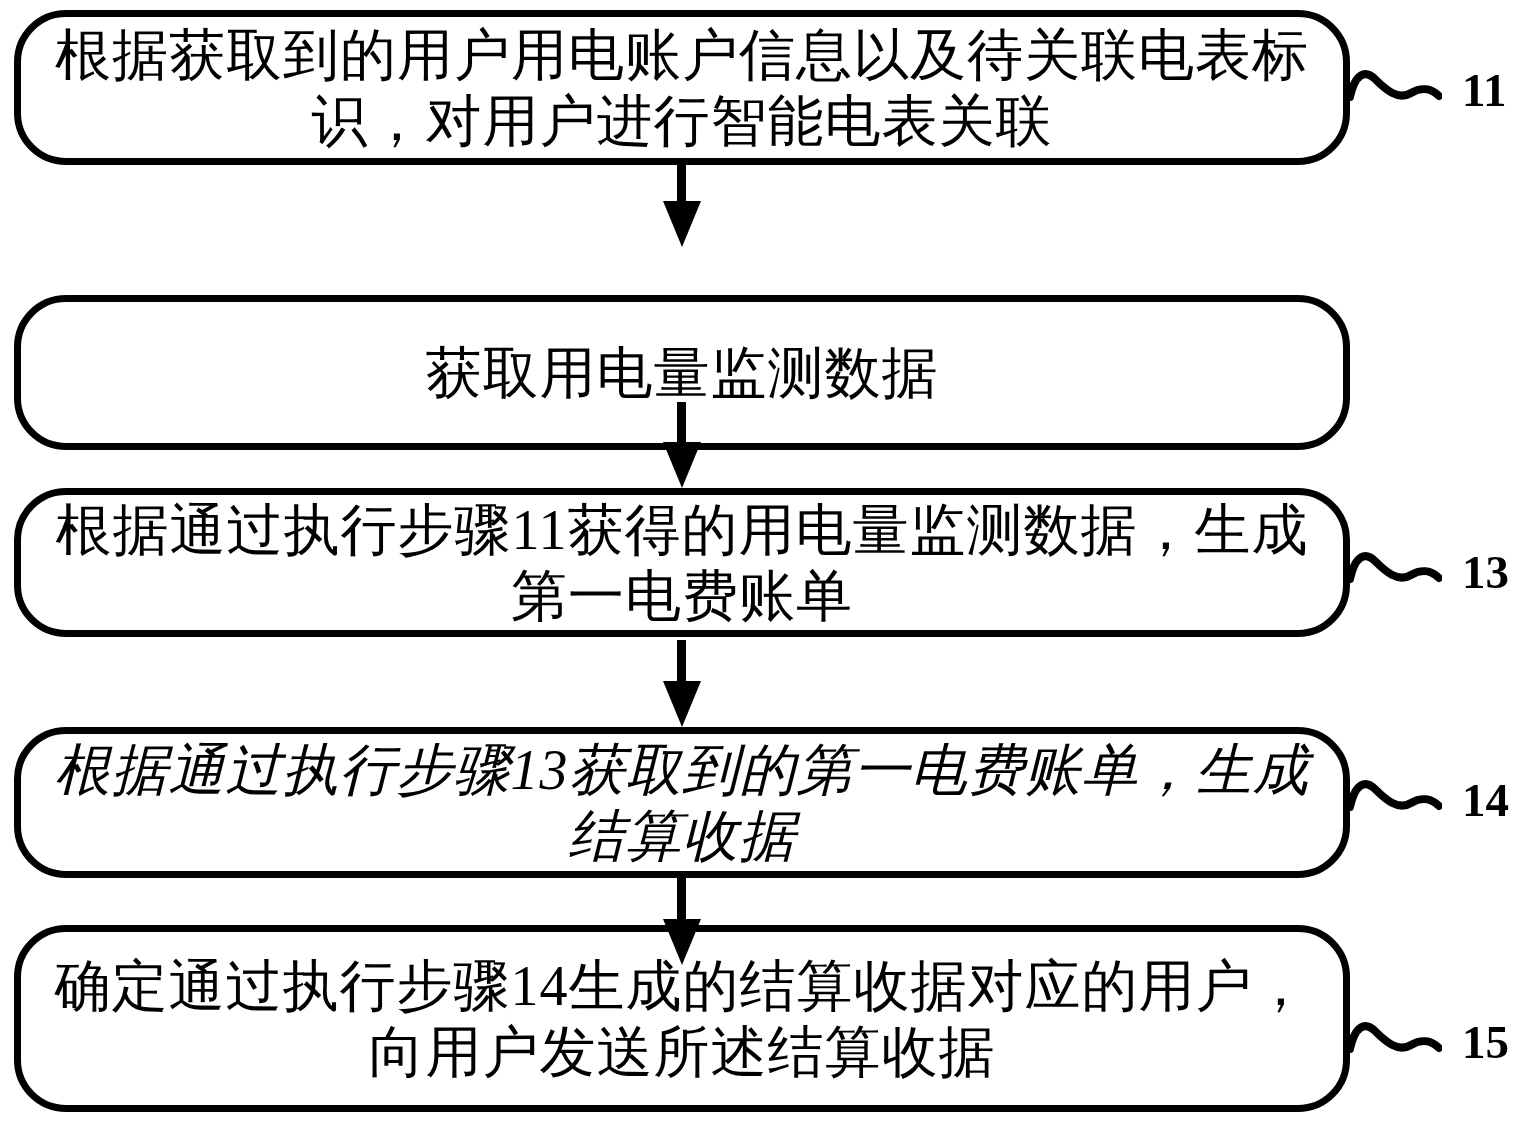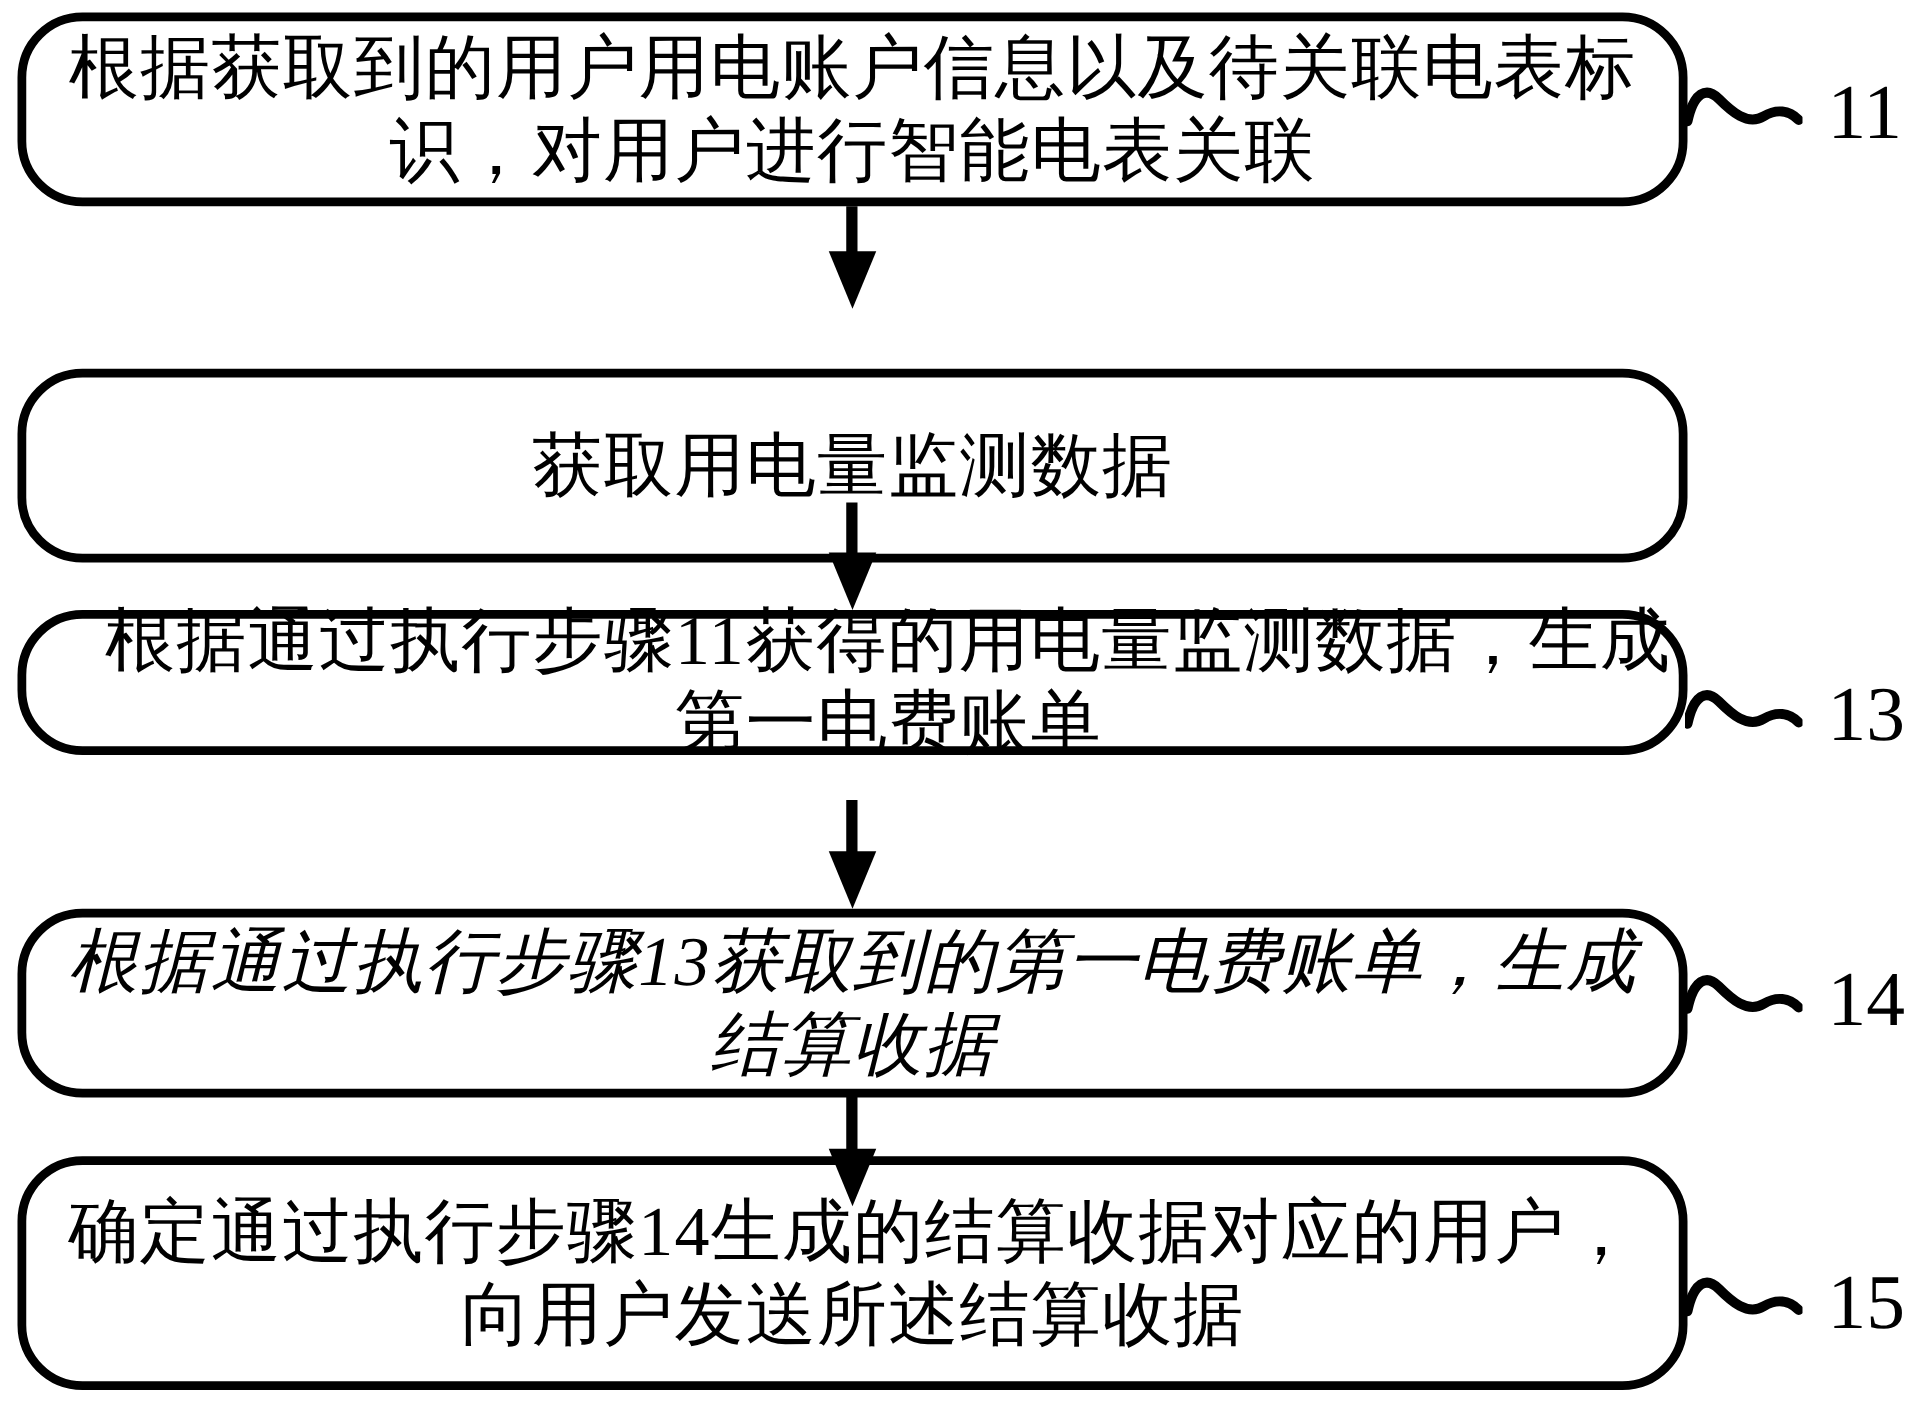--- a/index.html
+++ b/index.html
@@ -32,21 +32,21 @@
   .fbox .step-text {
     white-space: pre-line;
     text-align: center;
     font-size: 56px;
     line-height: 66px;
     letter-spacing: 1px;
     padding: 0 6px;
   }
   .box-1 { top: 10px;  height: 155px; }
   .box-2 { top: 247px; height: 155px; margin-top: 48px; }
-  .box-3 { top: 488px; height: 116px; justify-content: flex-end; }
+  .box-3 { top: 488px; height: 149px; }
   .box-4 { top: 727px; height: 151px; font-style: italic; }
   .box-5 { top: 925px; height: 187px; }
 
   .arrow-shaft {
     position: absolute;
     left: 677px;
     width: 9px;
     background: #000000;
   }
   .arrow-head {
@@ -79,23 +79,24 @@
   .ref-3 { top: 542px; text-align: center; }
   .ref-4 { top: 770px; }
   .ref-5 { top: 1012px; }
   .ref svg {
     display: block;
     width: 94px;
     height: 52px;
   }
   .ref .ref-num {
     margin-left: 20px;
-    font-size: 62px;
+    font-size: 47px;
     line-height: 60px;
     font-family: "Liberation Serif", "DejaVu Serif", serif;
+    font-weight: bold;
   }
 </style>
 </head>
 <body>
 
 <div id="stage">
 
   <div class="fbox box-1">
     <span class="step-text">根据获取到的用户用电账户信息以及待关联电表标
 识，对用户进行智能电表关联</span>

